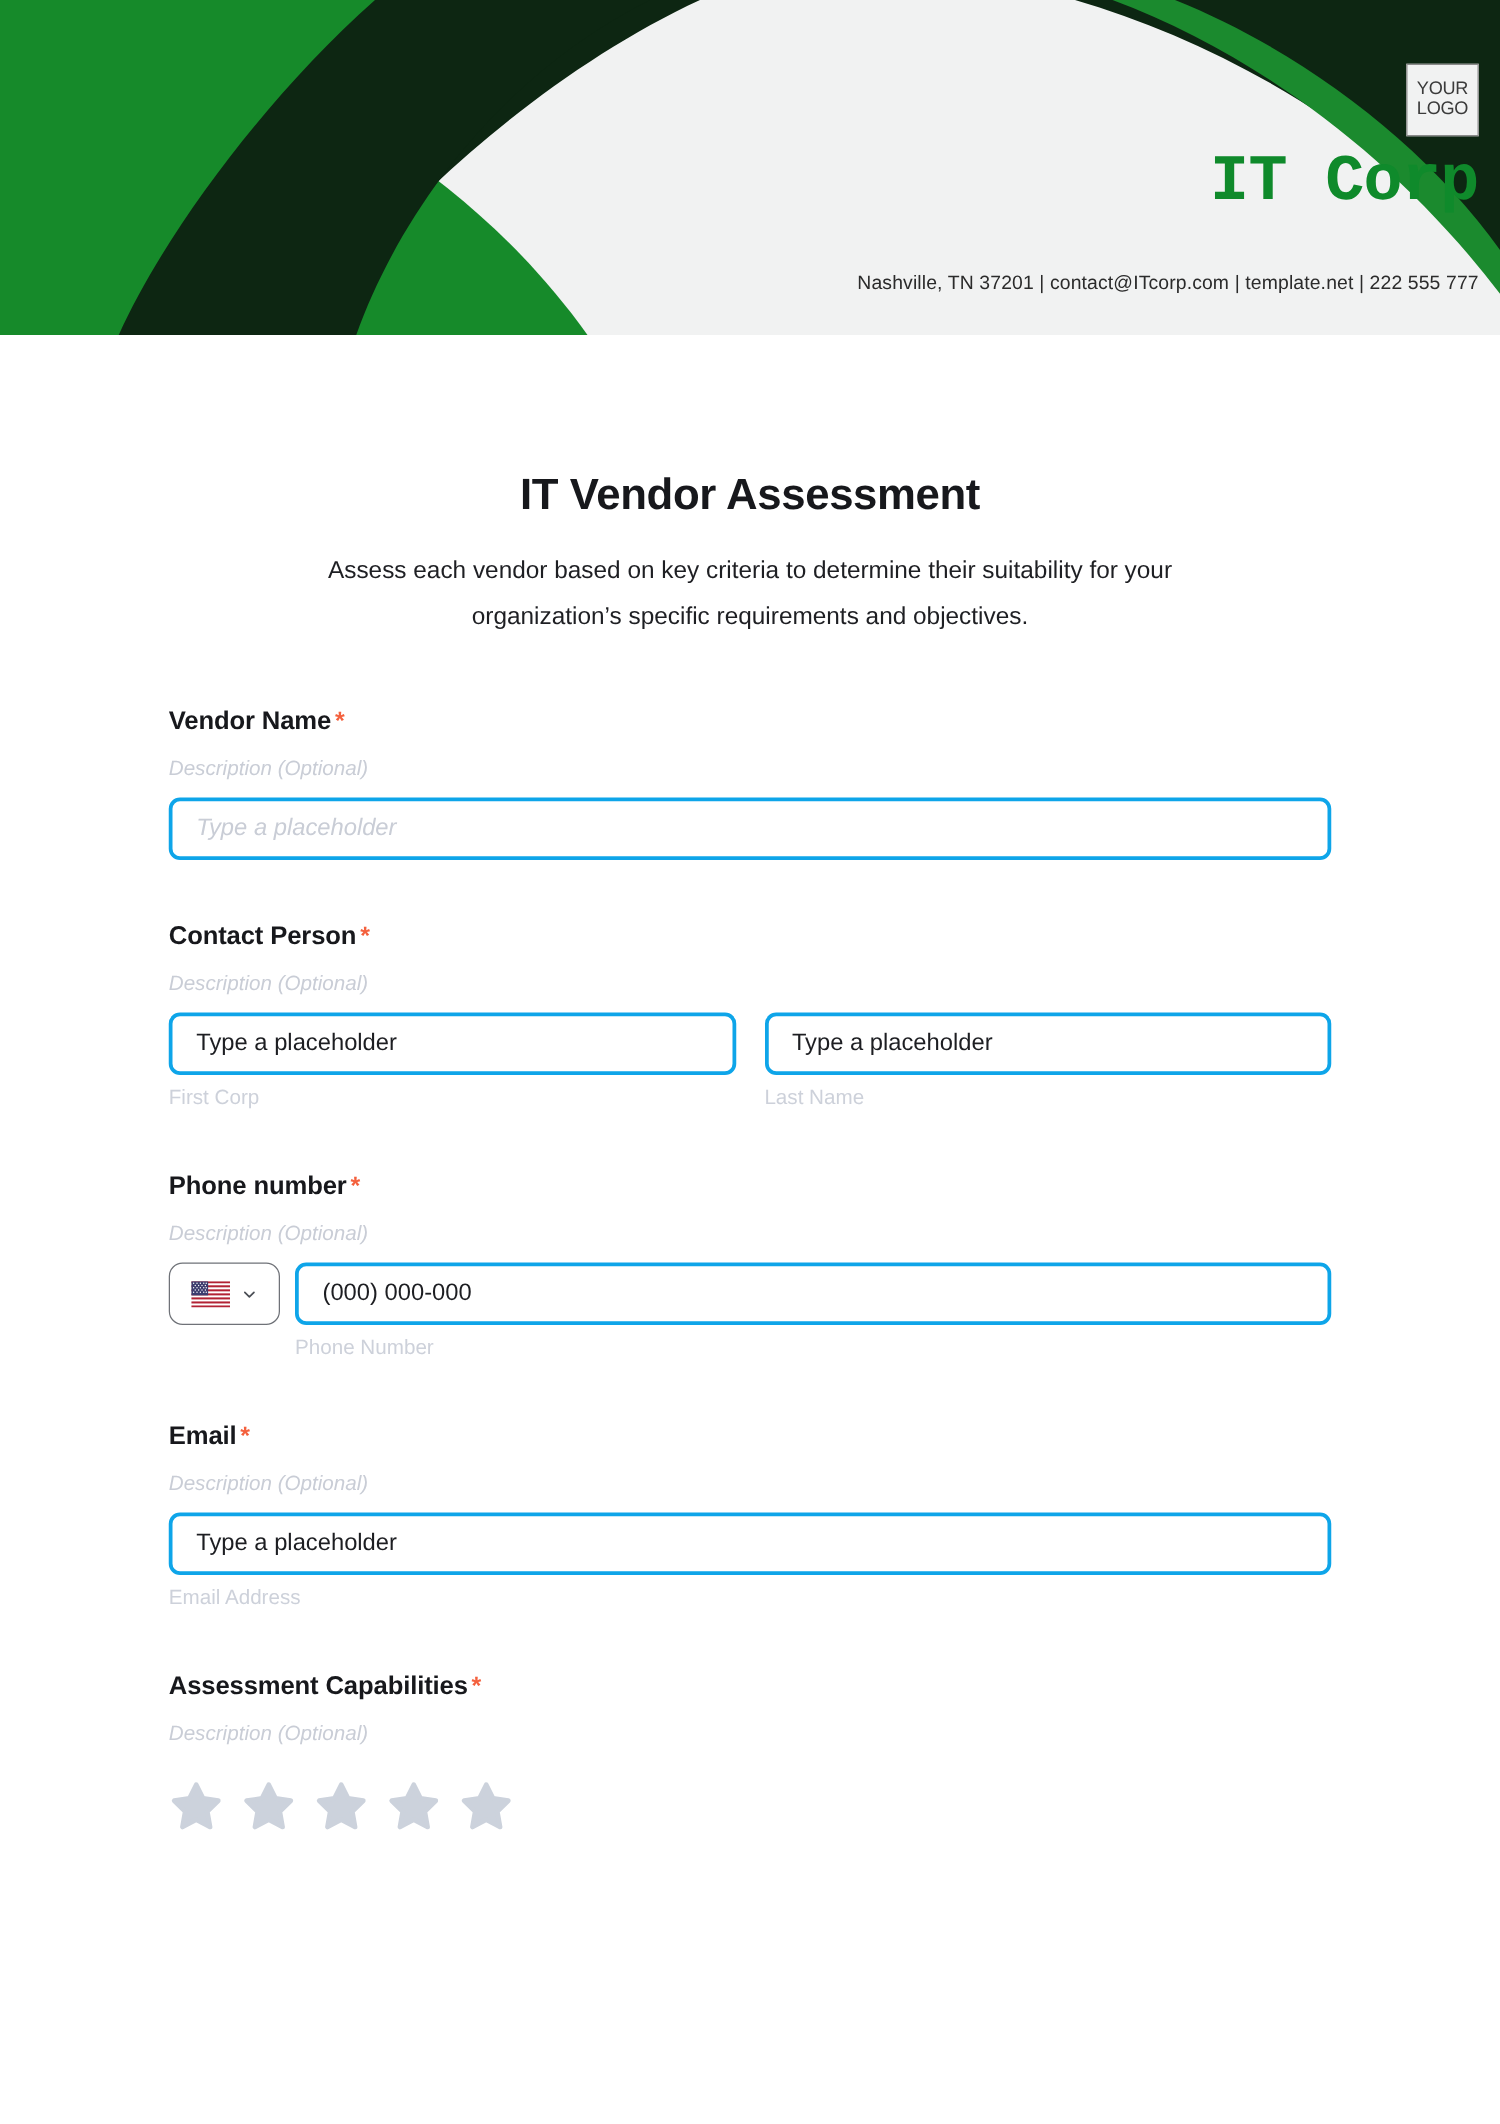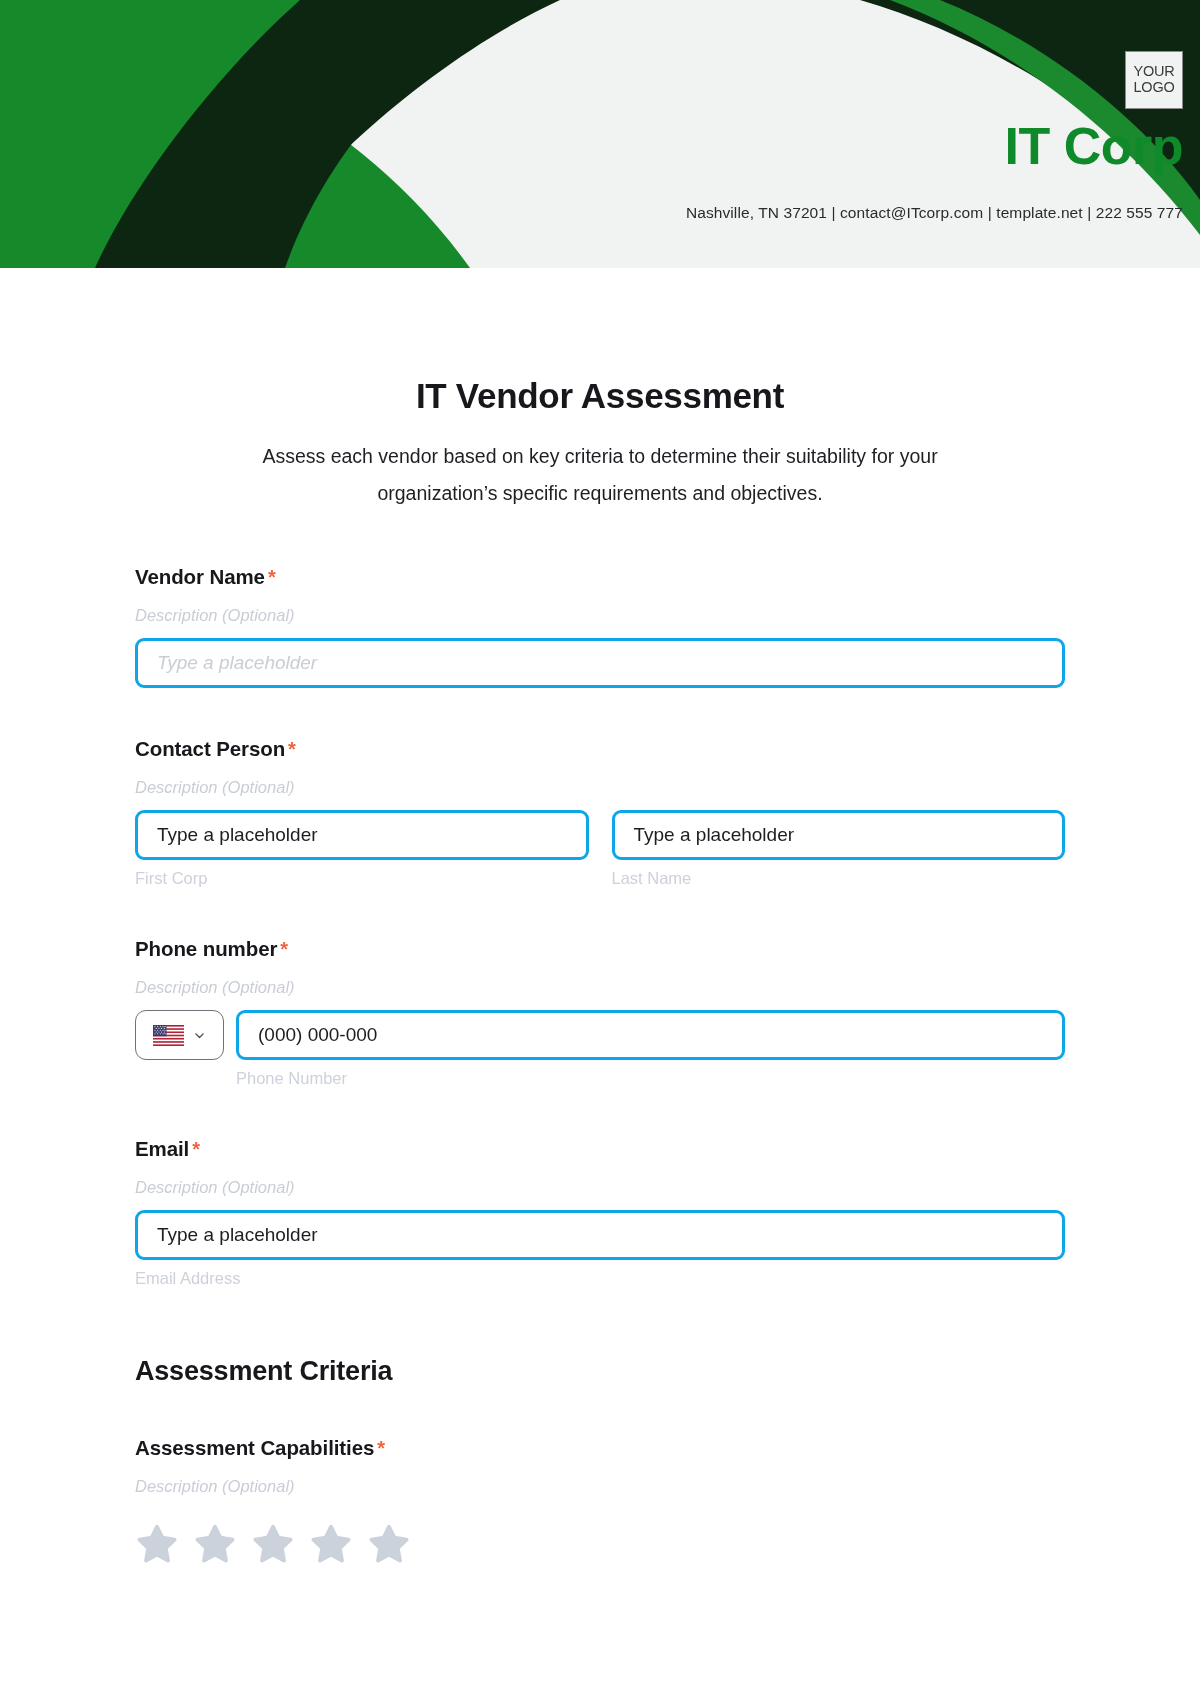--- a/index.html
+++ b/index.html
@@ -64,24 +64,25 @@
   .brand-name {
     position: absolute;
     top: 120px;
     right: 17px;
     font-size: 52px;
     font-weight: bold;
     color: #0f8a2b;
     letter-spacing: -0.5px;
     line-height: 1;
     white-space: nowrap;
+    font-family: Liberation Mono, monospace;
   }
   .brand-contact {
     position: absolute;
-    top: 204px;
+    top: 218px;
     right: 17px;
     font-size: 15.5px;
     color: #2b2b2b;
     white-space: nowrap;
     letter-spacing: 0.1px;
   }
 
   
   .page {
     width: 1200px;
@@ -332,21 +333,20 @@
 
   <div class="field">
     <div class="field-label">
       <span>Email</span><span class="req-star">*</span>
     </div>
     <div class="field-desc">Description (Optional)</div>
     <div class="input-box value-dark">Type a placeholder</div>
     <div class="sub-label">Email Address</div>
   </div>
 
-  <div class="section-heading">Assessment Criteria</div>
 
   <div class="field">
     <div class="field-label">
       <span>Assessment Capabilities</span><span class="req-star">*</span>
     </div>
     <div class="field-desc">Description (Optional)</div>
     <div class="stars">
       <svg class="star-svg" width="44" height="44" viewBox="0 0 24 24">
         <path d="M12 2.6 L15 8.6 L21.6 9.6 L16.8 14.3 L18 21 L12 17.8 L6 21 L7.2 14.3 L2.4 9.6 L9 8.6 Z" fill="#ccd2dc" stroke="#ccd2dc" stroke-width="2.1" stroke-linejoin="round"></path>
       </svg>

